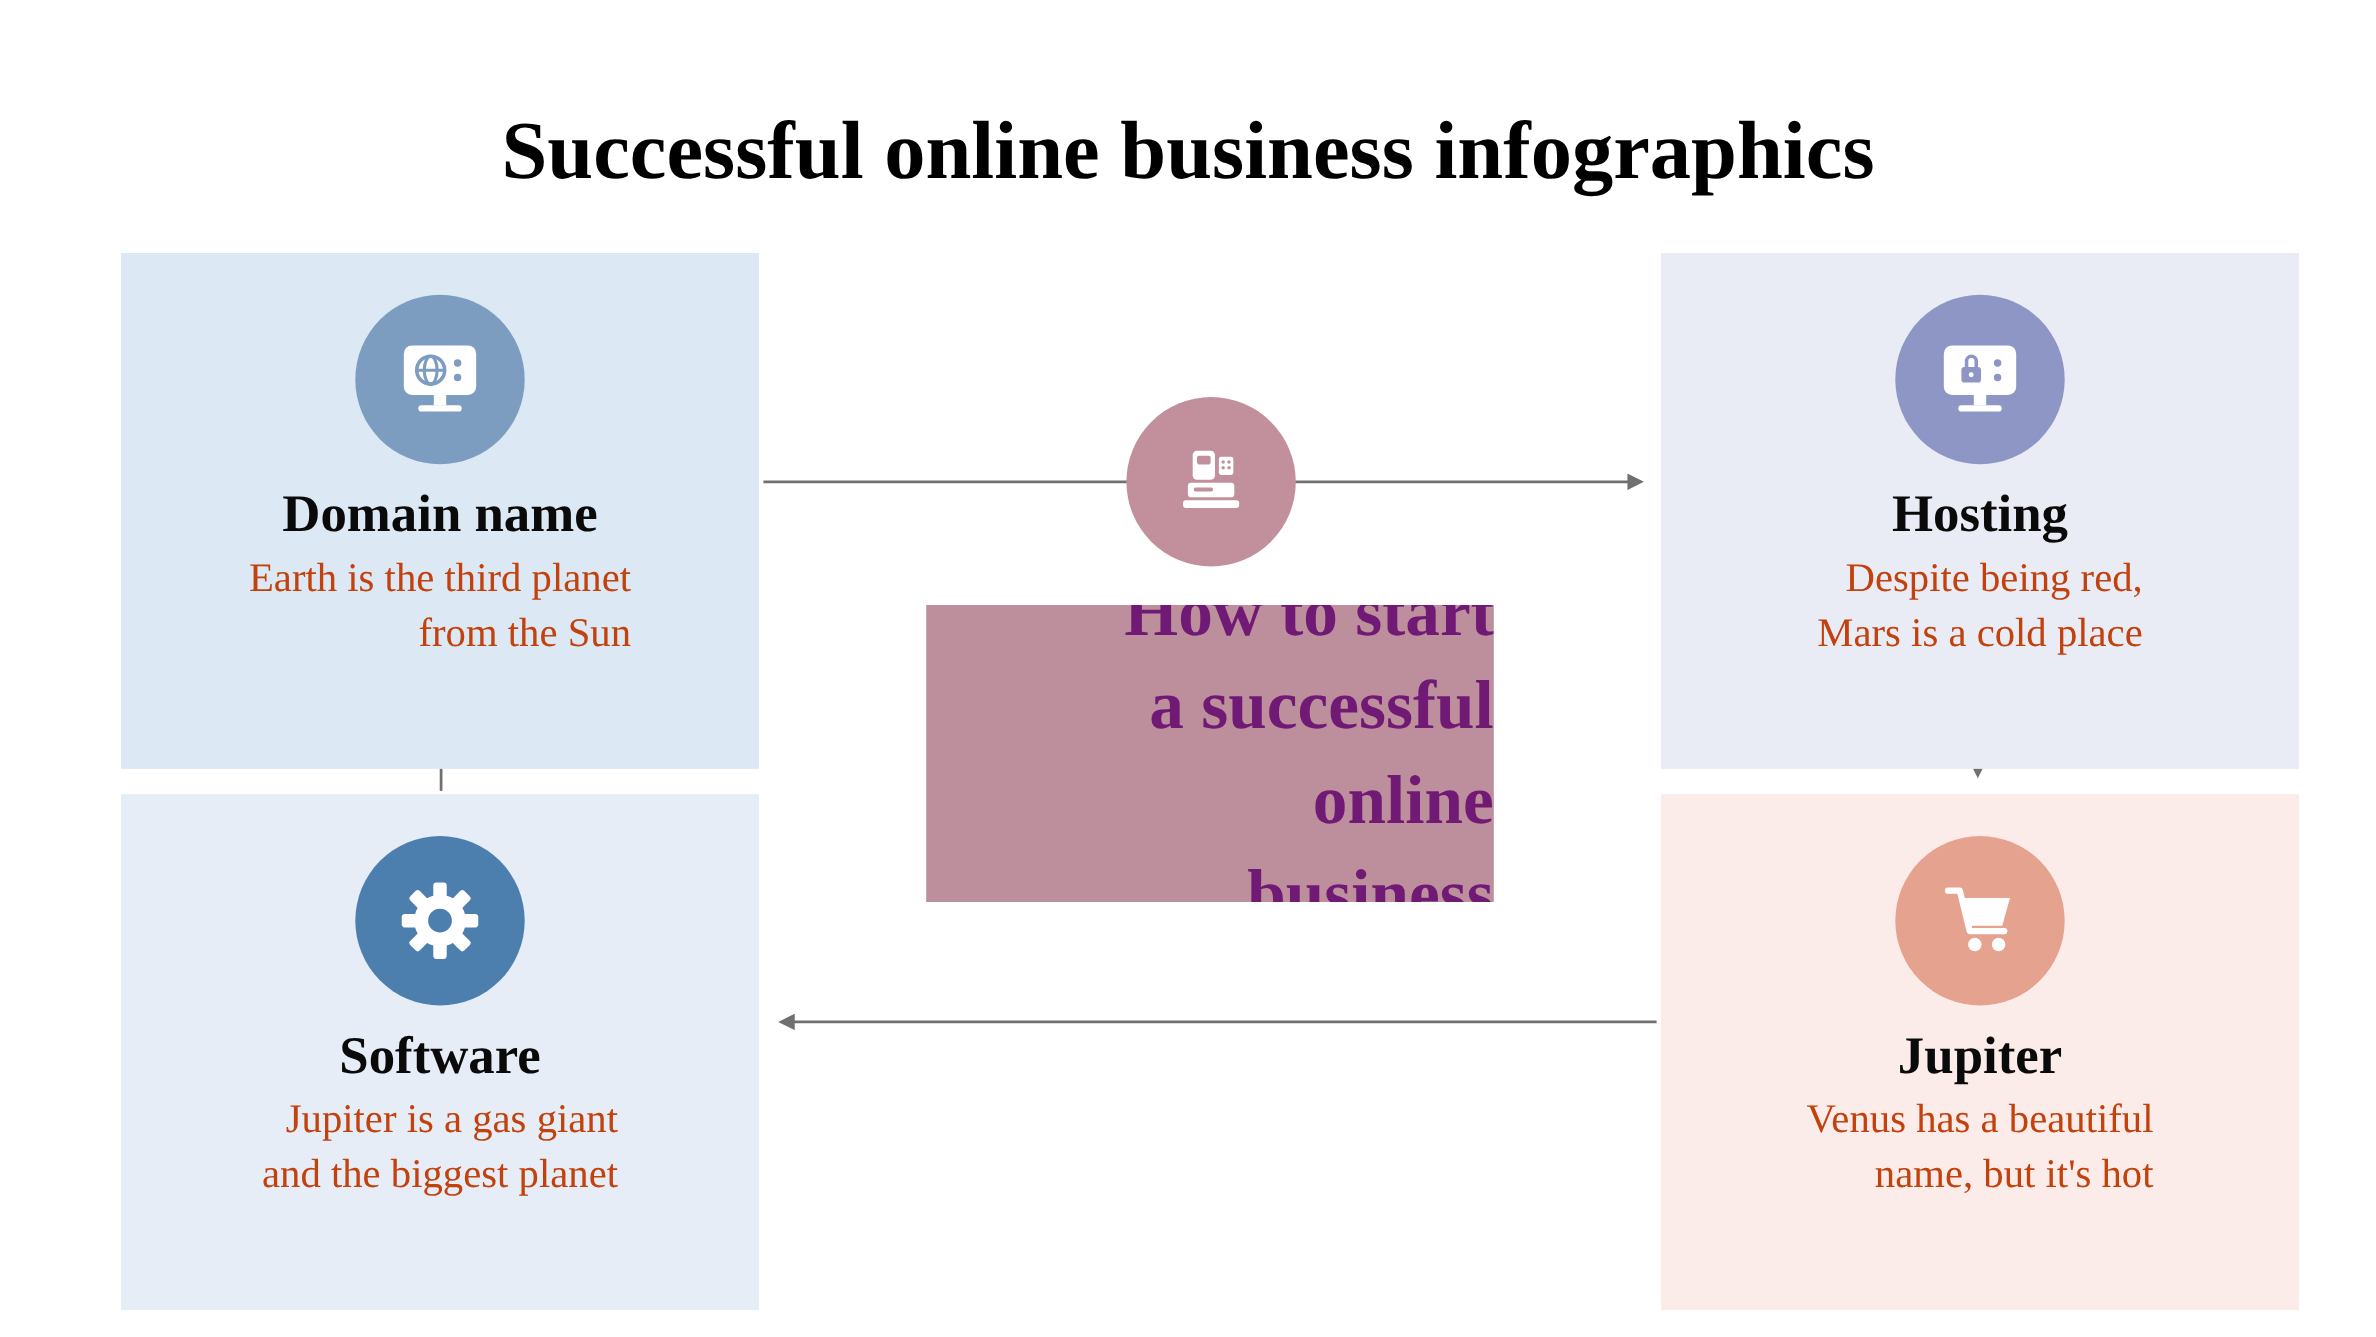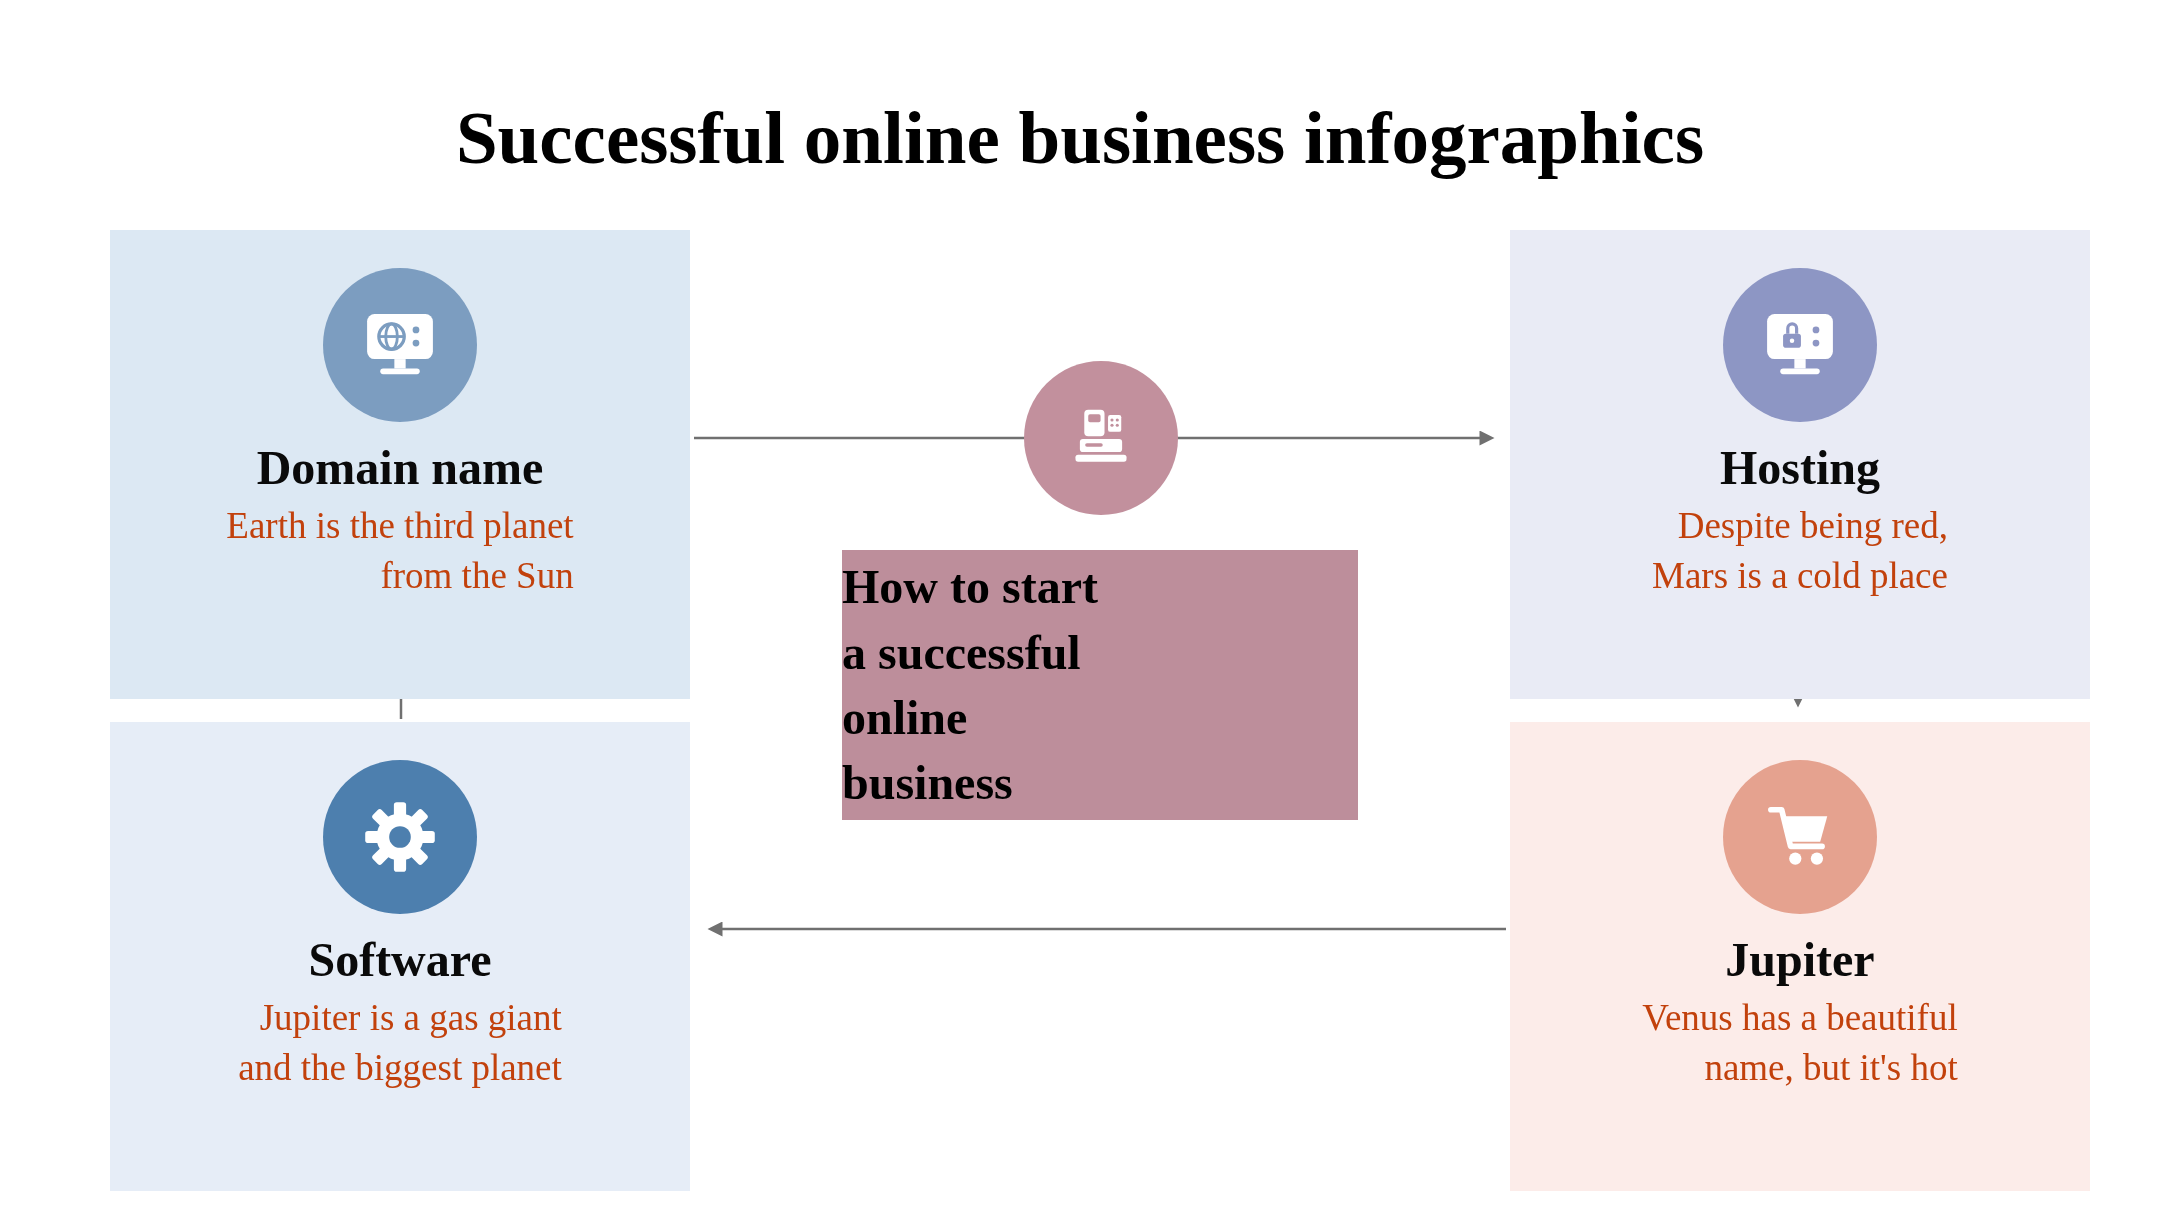--- a/index.html
+++ b/index.html
@@ -21,22 +21,22 @@
     width:154px; height:154px; border-radius:50%; margin-top:38px;
     display:flex; align-items:center; justify-content:center;
   }
   .node-title { margin-top:18px; font-size:48px; font-weight:700; color:#0a0a0a; }
   .node-desc { margin-top:6px; font-size:37px; line-height:1.36; white-space:pre-line; color:#c2410c; }
   .center-panel {
     position:absolute; left:842px; top:550px; width:516px; height:270px; z-index:2;
     display:flex; align-items:center; justify-content:center; overflow:hidden;
   }
   .center-heading {
-    width:100%; text-align:left; font-size:48px; font-weight:700;
-    line-height:1.36; color:#000000; white-space:pre-line;
+    width:100%; text-align:right; font-size:63px; font-weight:700;
+    line-height:1.36; color:#701a75; white-space:pre-line;
   }
   .center-circle {
     position:absolute; left:1024px; top:361px; width:154px; height:154px;
     border-radius:50%; z-index:3; display:flex; align-items:center; justify-content:center;
   }
   
   .node-tl { left:110px;  top:230px; }
   .node-tr { left:1510px; top:230px; }
   .node-bl { left:110px;  top:722px; }
   .node-br { left:1510px; top:722px; }

